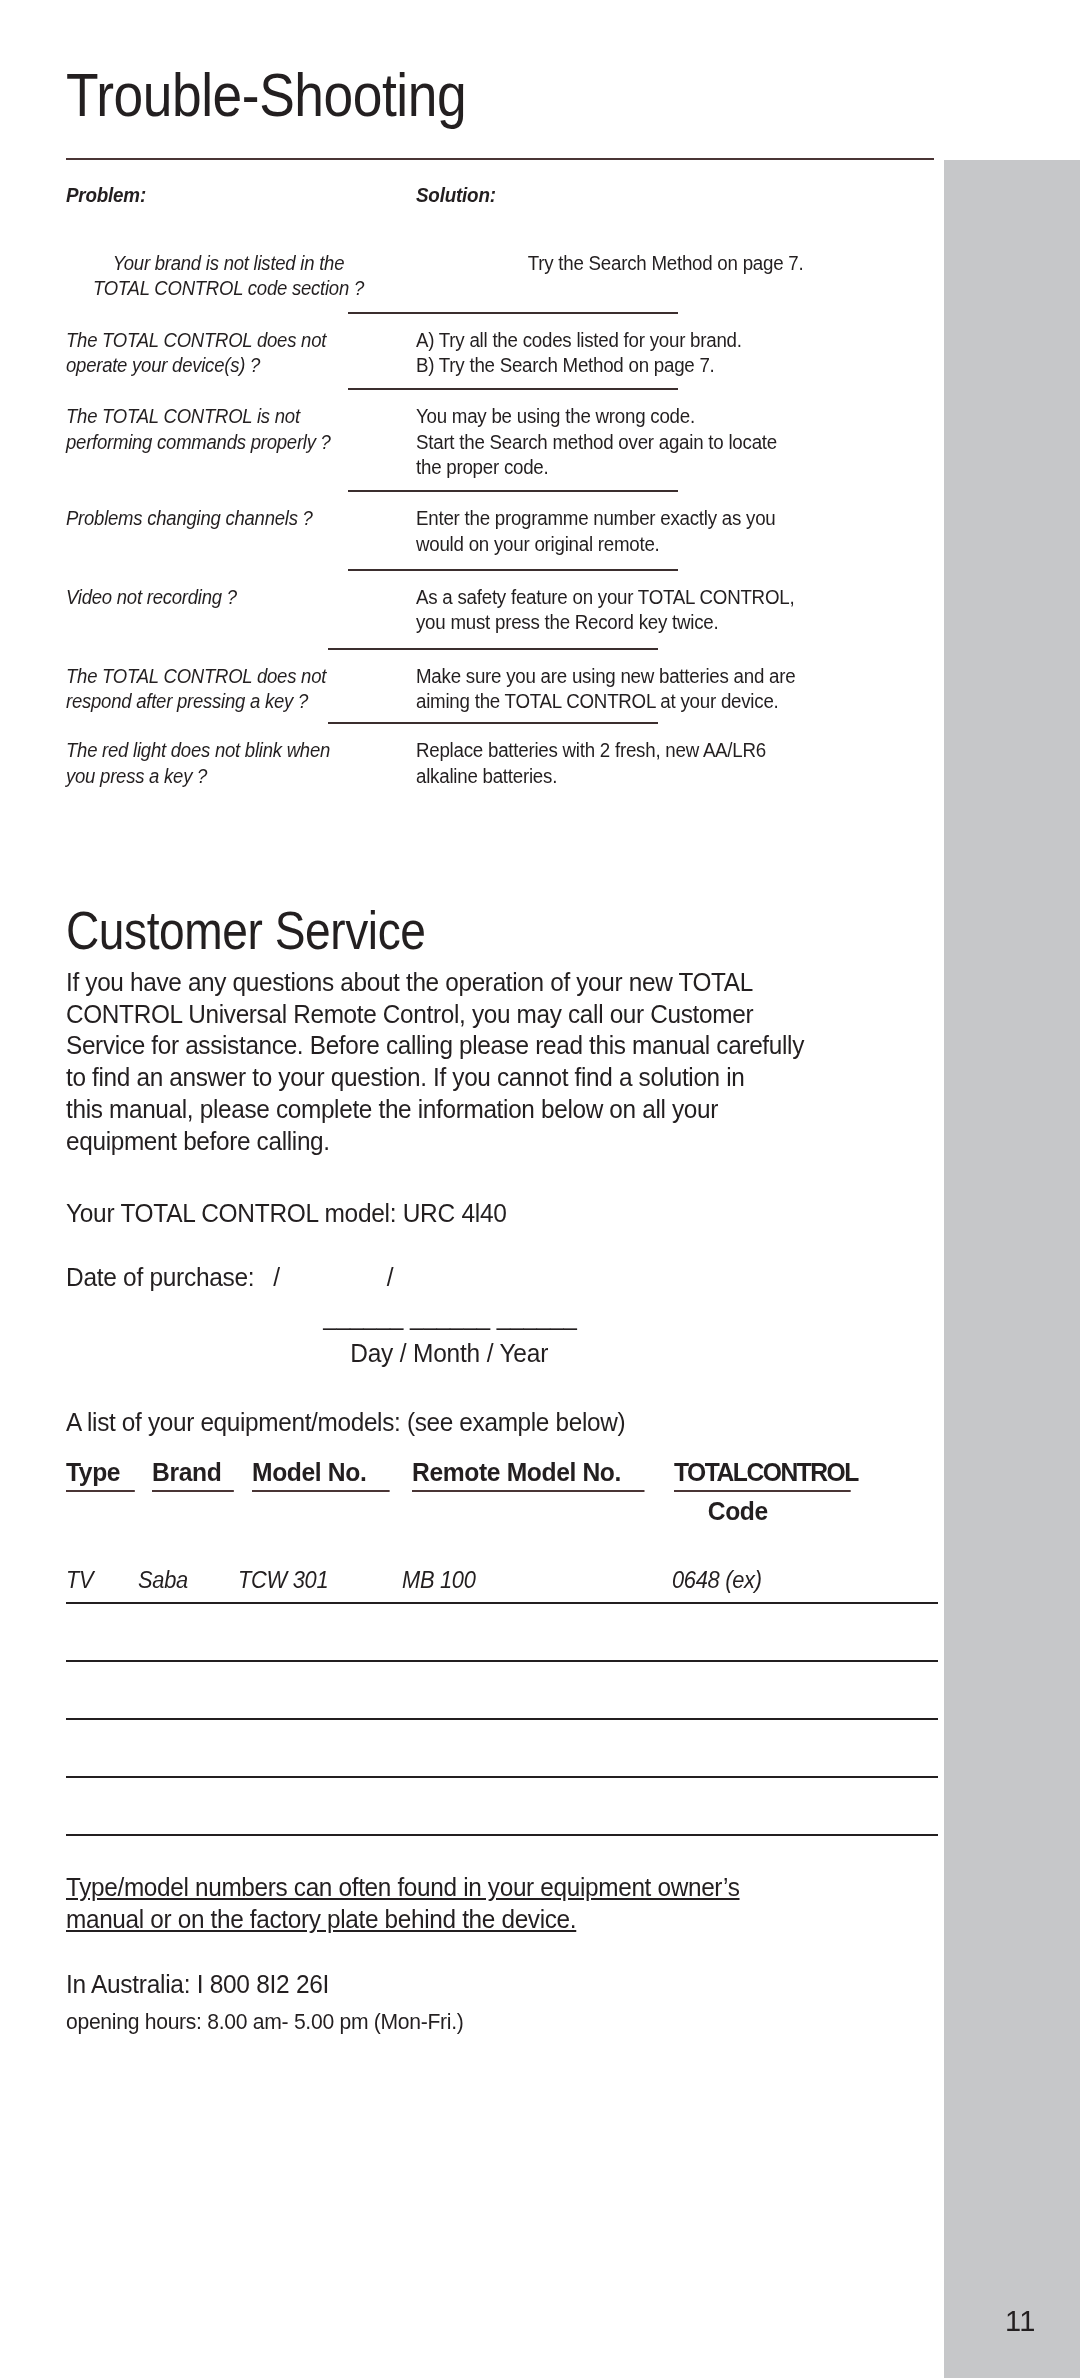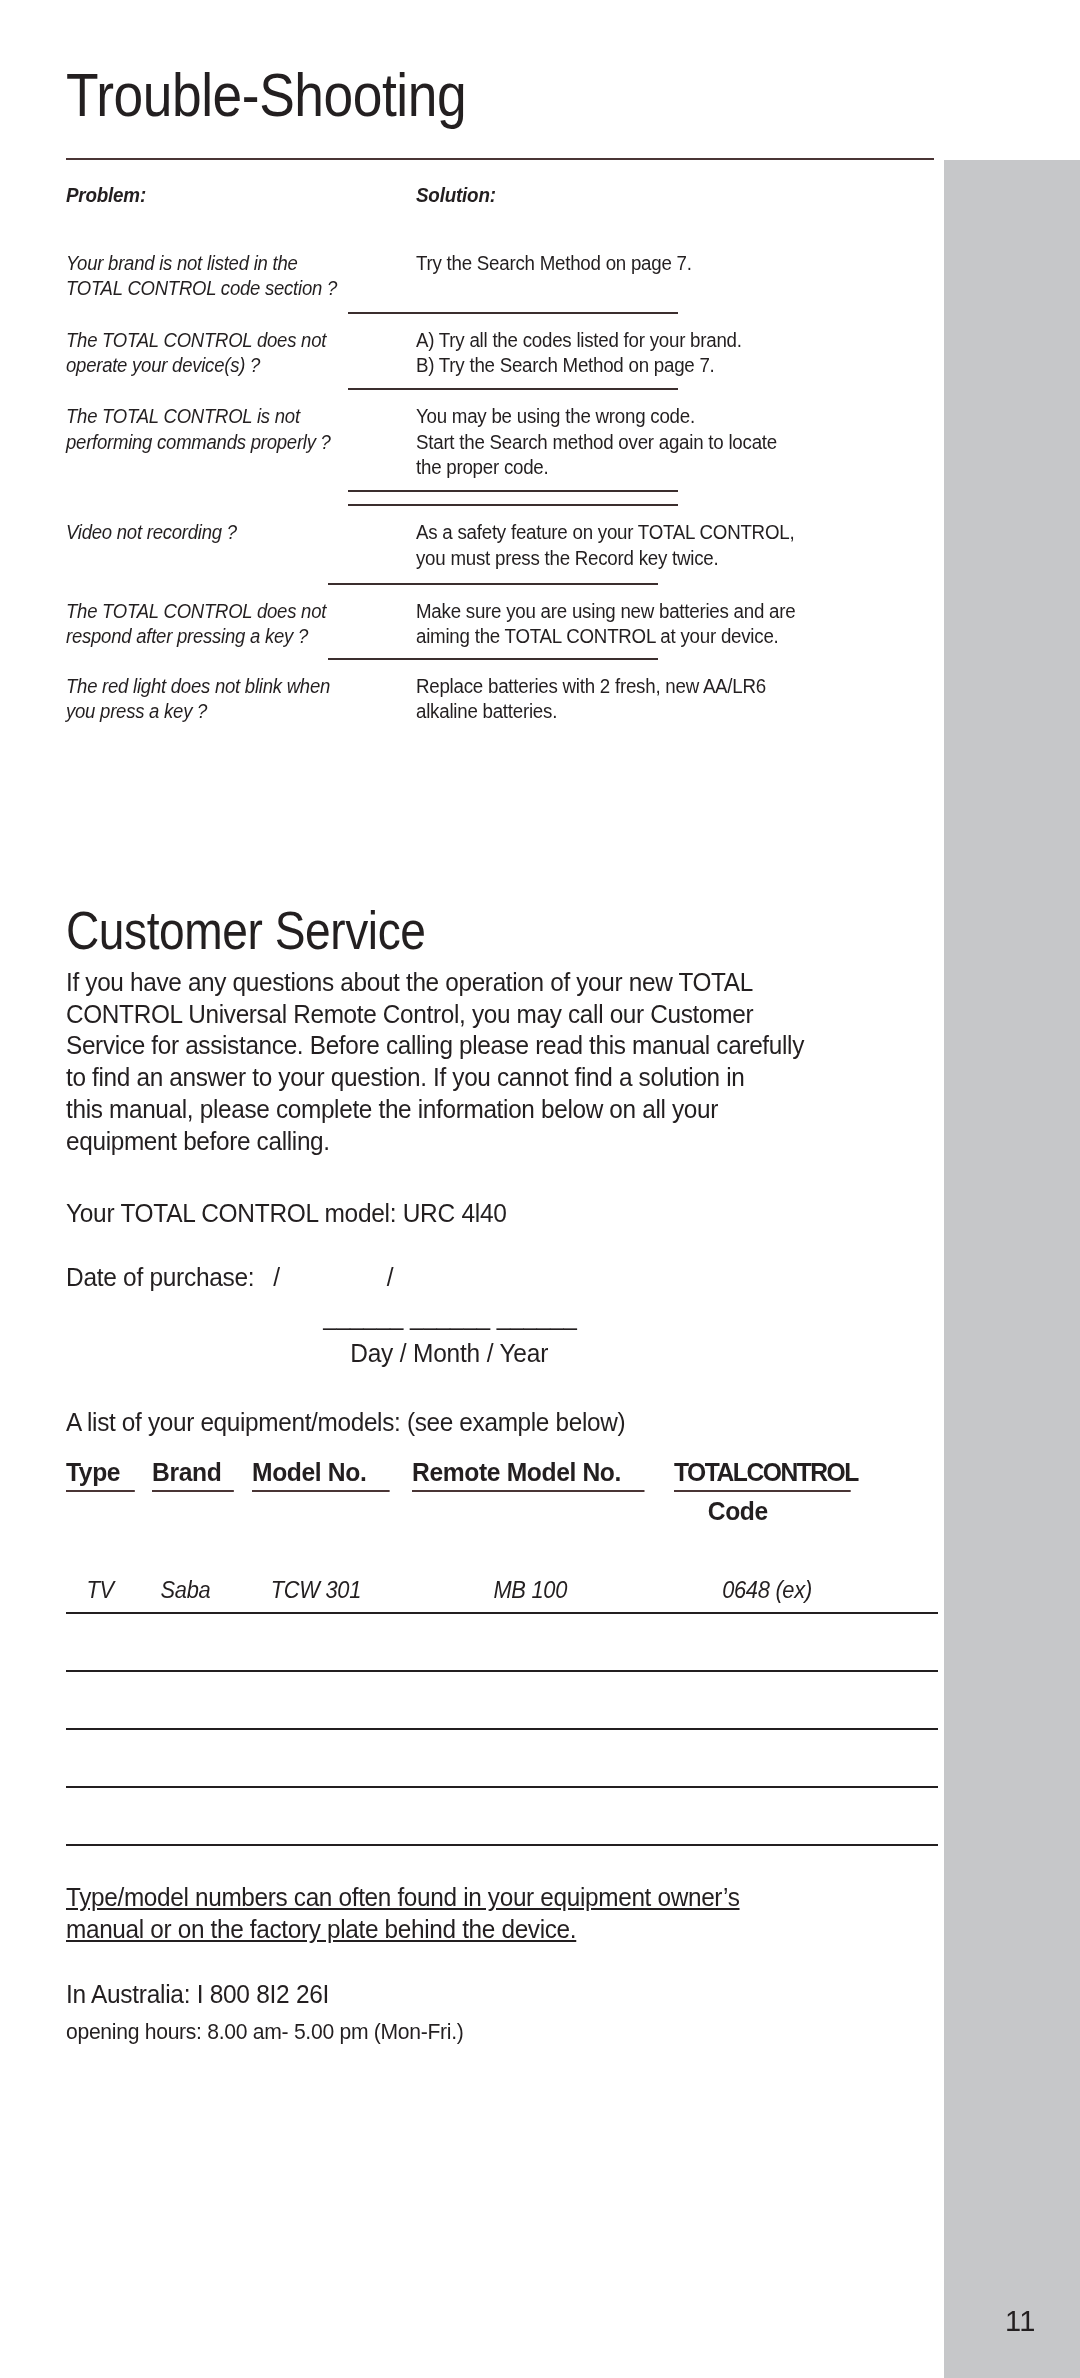--- a/index.html
+++ b/index.html
@@ -263,21 +263,21 @@
   <div class="title-rule"></div>
 
   <div class="content" style="top:0;">
     <div class="ts-table">
 
       <div class="ts-head">
         <div class="col-p">Problem:</div>
         <div class="col-s">Solution:</div>
       </div>
 
-      <div class="ts-row" style="margin-top:44px;">
+      <div class="ts-row" style="margin-top:44px;text-align:center;">
         <div class="prob">
           <div>Your brand is not listed in the</div>
           <div>TOTAL CONTROL code section ?</div>
         </div>
         <div class="sol">
           <div>Try the Search Method on page 7.</div>
         </div>
       </div>
       <div class="ts-sep" style="margin:10px 0 0 282px;width:330px;"></div>
 
@@ -299,20 +299,29 @@
           <div>performing commands properly ?</div>
         </div>
         <div class="sol">
           <div>You may be using the wrong code.</div>
           <div>Start the Search method over again to locate</div>
           <div>the proper code.</div>
         </div>
       </div>
       <div class="ts-sep" style="margin:10px 0 0 282px;width:330px;"></div>
 
+      <div class="ts-row" style="margin-top:14px;">
+        <div class="prob">
+          <div>Problems changing channels ?</div>
+        </div>
+        <div class="sol">
+          <div>Enter the programme number exactly as you</div>
+          <div>would on your original remote.</div>
+        </div>
+      </div>
       <div class="ts-sep" style="margin:12px 0 0 282px;width:330px;"></div>
 
       <div class="ts-row" style="margin-top:14px;">
         <div class="prob">
           <div>Video not recording ?</div>
         </div>
         <div class="sol">
           <div>As  a safety feature on your TOTAL CONTROL,</div>
           <div>you must press the Record key twice.</div>
         </div>
@@ -372,21 +381,21 @@
 
     <div class="eq-head" style="margin-top:20px;">
       <div class="cell c-type">Type</div>
       <div class="cell c-brand">Brand</div>
       <div class="cell c-model">Model No.</div>
       <div class="cell c-remote">Remote Model No.</div>
       <div class="cell c-code">TOTALCONTROL</div>
     </div>
     <div class="eq-code-2" style="margin-top:4px;">Code</div>
 
-    <div class="eq-example" style="margin-top:50px;text-align:center;">
+    <div class="eq-example" style="margin-top:40px;">
       <div class="cell ex-type">TV</div>
       <div class="cell ex-brand">Saba</div>
       <div class="cell ex-model">TCW 301</div>
       <div class="cell ex-remote">MB 100</div>
       <div class="cell ex-code">0648 (ex)</div>
     </div>
 
     <div class="eq-line" style="margin-top:8px;"></div>
     <div class="eq-line" style="margin-top:56px;"></div>
     <div class="eq-line" style="margin-top:56px;"></div>

